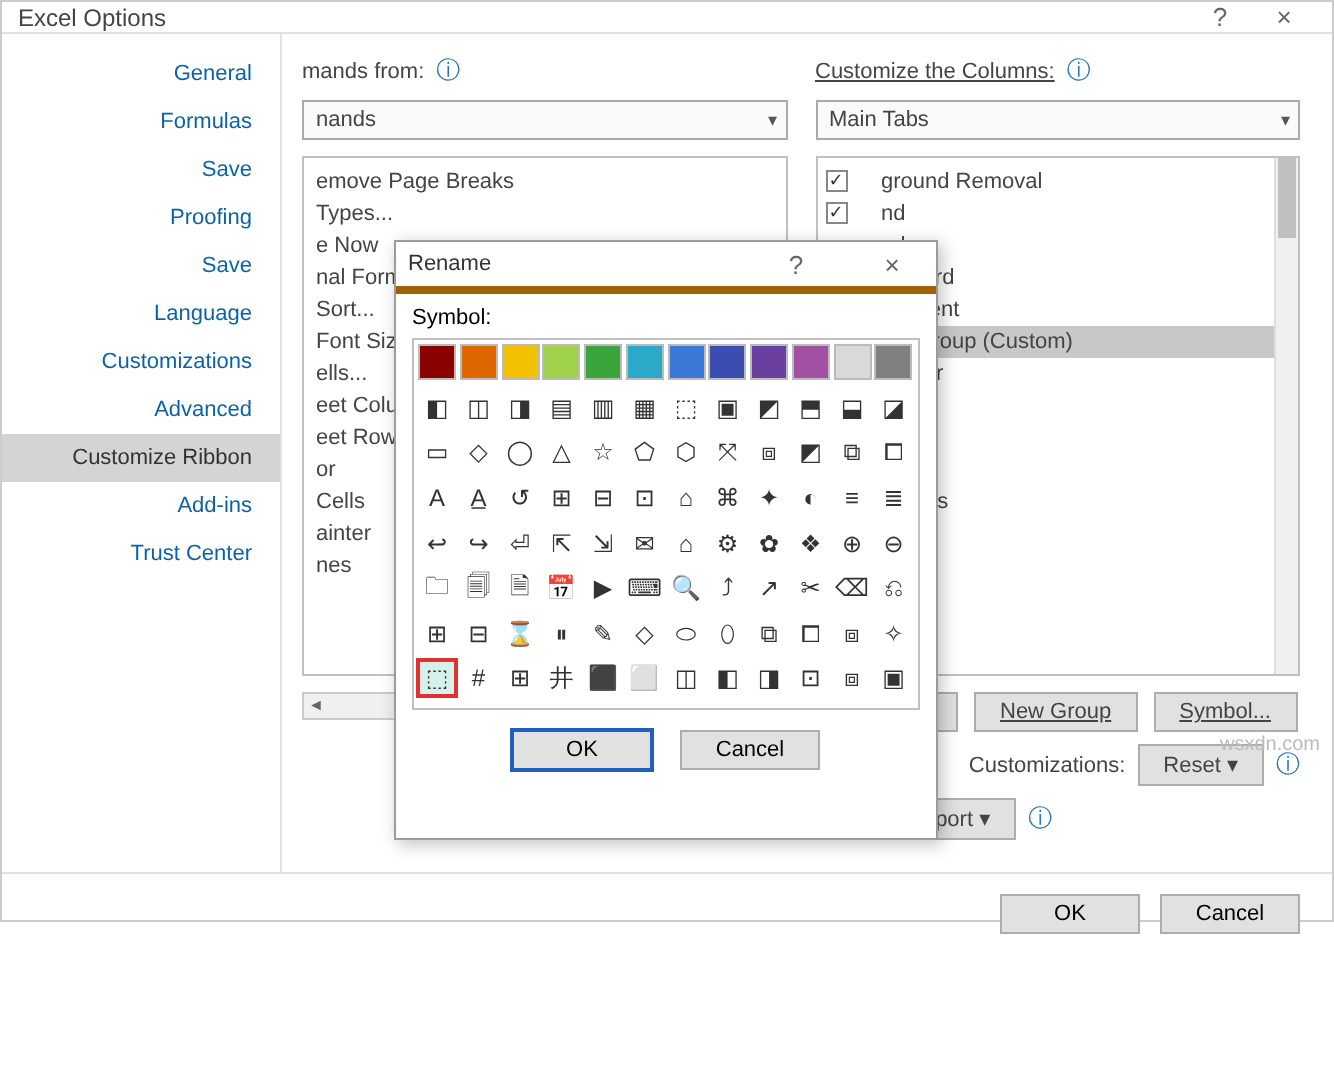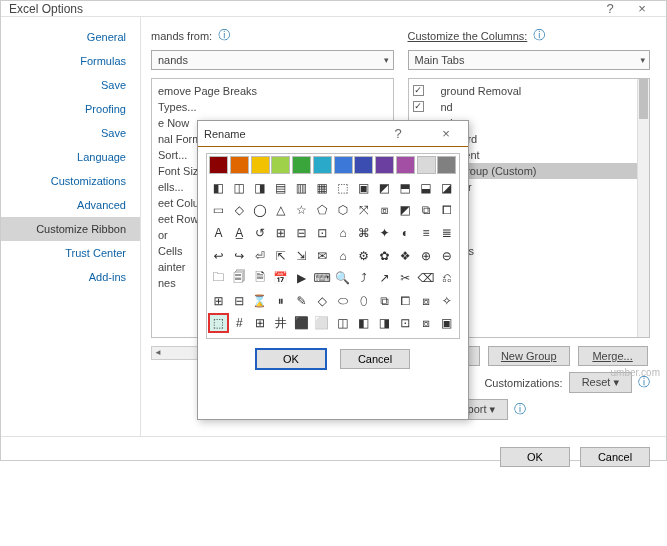--- a/index.html
+++ b/index.html
@@ -47,21 +47,21 @@
 .link-label{ text-decoration:underline;}
 
 .hscroll { height:14px; border:1px solid #ccc; background:#f0f0f0; margin-top:8px; position:relative;}
 .hscroll::before{content:"◄"; position:absolute; left:2px; font-size:8px; color:#666; top:1px;}
 .hscroll::after{content:"►"; position:absolute; right:2px; font-size:8px; color:#666; top:1px;}
 
 .footer { border-top:1px solid #e1e1e1; padding:10px 16px; display:flex; justify-content:flex-end; gap:10px;}
 
 
 .subdialog { position:absolute; left:197px; top:120px; width:272px; height:300px; background:#fff; border:1px solid #9b9b9b; box-shadow:2px 2px 8px rgba(0,0,0,.25); display:flex; flex-direction:column; z-index:10;}
-.sub-titlebar{ height:26px; display:flex; align-items:center; padding:0 6px; color:#333; border-bottom:1px solid #a16207;gap:16px;}
+.sub-titlebar{ height:26px; display:flex; align-items:center; padding:0 6px; color:#333; border-bottom:4px solid #a16207;gap:16px;}
 .sub-titlebar .t{ flex:1;}
 .sub-body{ padding:6px 8px 8px; flex:1; display:flex; flex-direction:column;}
 .symbol-label{ margin-bottom:4px;}
 .symbol-grid{ border:1px solid #c0c0c0; padding:2px; display:grid; grid-template-columns: repeat(12, 1fr); gap:1px; background:#fff; height:186px; overflow:hidden;}
 .sym{ width:19px; height:18px; display:flex; align-items:center; justify-content:center; font-size:12px; color:#333; border:1px solid transparent; cursor:pointer;}
 .sym.color{ border:1px solid #bbb;}
 .sym.sel{ outline:2px solid #e03030; outline-offset:-1px; background:#d6f0ea;}
 .dn-row{ display:flex; align-items:center; gap:6px; margin-top:8px;}
 .dn-input{ flex:1; border:1px solid #7a7a7a; outline:2px solid #d93025; outline-offset:-1px; padding:2px 4px; height:20px;}
 .sub-footer{ display:flex; justify-content:center; gap:14px; margin-top:10px;}
@@ -83,22 +83,22 @@
     <div class="nav">
       <div class="nav-item">General</div>
       <div class="nav-item">Formulas</div>
       <div class="nav-item">Save</div>
       <div class="nav-item">Proofing</div>
       <div class="nav-item">Save</div>
       <div class="nav-item">Language</div>
       <div class="nav-item">Customizations</div>
       <div class="nav-item">Advanced</div>
       <div class="nav-item selected">Customize Ribbon</div>
+      <div class="nav-item">Add-ins</div>
       <div class="nav-item">Trust Center</div>
-      <div class="nav-item">Add-ins</div>
     </div>
 
     <div class="content">
 
       <div class="two-col">
         <div class="col">
           <div class="row">
             <span class="label-i">mands from:</span>
             <span class="info-icon">ⓘ</span>
           </div>
@@ -155,51 +155,52 @@
               <div class="list-row list-sub"><span class="carat">▸</span><span>nalysis</span></div>
             </div>
             <div class="listbox-scroll">
                 <div class="thumb"></div>
               </div>
           </div>
 
           <div class="btnrow" style="justify-content:center;">
             <div class="btn">New Tab</div>
             <div class="btn"><span class="link-label">New Group</span></div>
-            <div class="btn"><span class="link-label">Merge...</span></div>
+            <div class="btn"><span class="link-label">Symbol...</span></div>
           </div>
           <div class="row" style="justify-content:flex-end; margin-top:6px;">
             <span>Customizations:</span>
             <div class="btn" style="min-width:60px;">Reset ▾</div>
             <span class="info-icon">ⓘ</span>
           </div>
           <div class="row" style="justify-content:flex-start;">
             <div class="btn" style="min-width:100px;">Import/Export ▾</div>
             <span class="info-icon">ⓘ</span>
           </div>
         </div>
       </div>
 
-      <div class="watermark">umber.com</div>
+      <div class="watermark">wsxdn.com</div>
     </div>
   </div>
 
   <div class="footer">
     <div class="btn">OK</div>
     <div class="btn">Cancel</div>
   </div>
 </div>
 
 <div class="subdialog">
   <div class="sub-titlebar">
     <span class="t">Rename</span>
     <span class="titlebar-btn">?</span>
     <span class="titlebar-btn">×</span>
   </div>
   <div class="sub-body">
+    <div class="symbol-label">Symbol:</div>
     <div class="symbol-grid" id="symgrid">
         <div class="sym color" style="background: rgb(139, 0, 0);"></div>
         <div class="sym color" style="background: rgb(224, 102, 0);"></div>
         <div class="sym color" style="background: rgb(242, 194, 0);"></div>
         <div class="sym color" style="background: rgb(159, 210, 74);"></div>
         <div class="sym color" style="background: rgb(58, 165, 58);"></div>
         <div class="sym color" style="background: rgb(42, 169, 201);"></div>
         <div class="sym color" style="background: rgb(60, 120, 216);"></div>
         <div class="sym color" style="background: rgb(59, 77, 176);"></div>
         <div class="sym color" style="background: rgb(106, 63, 160);"></div>

